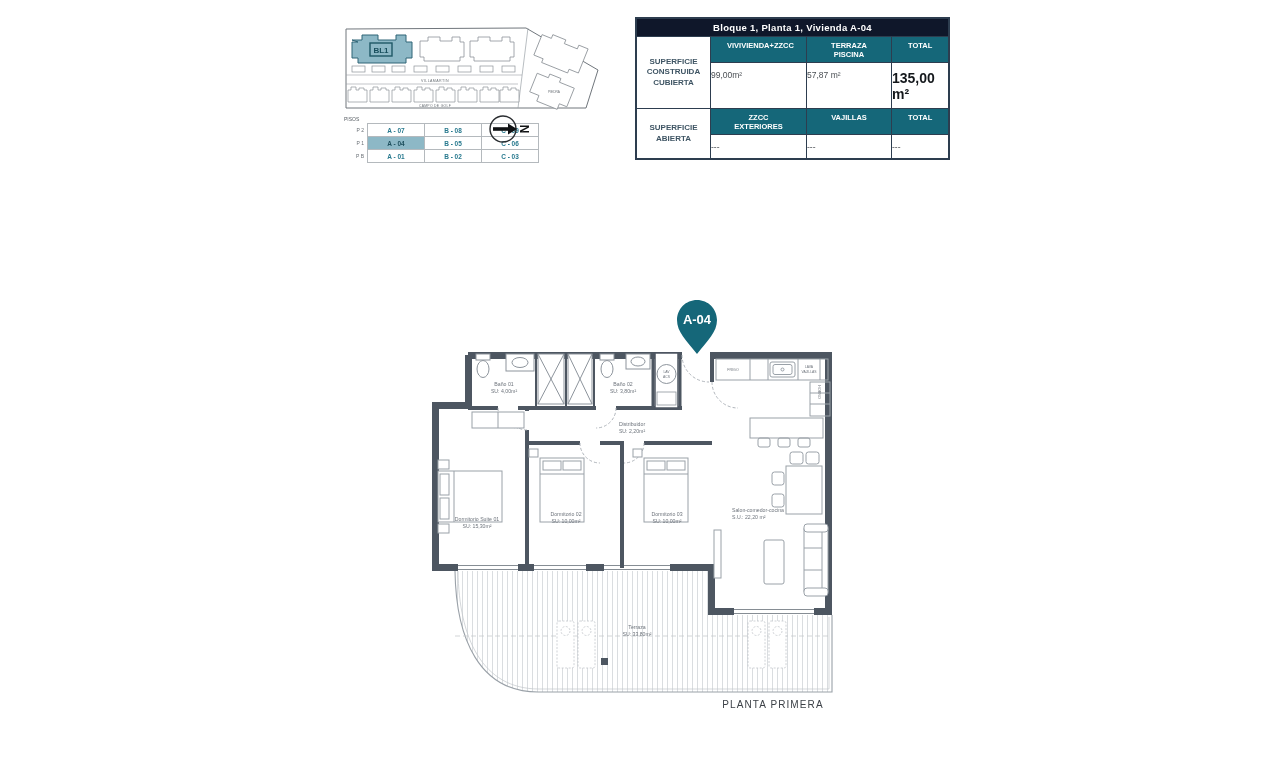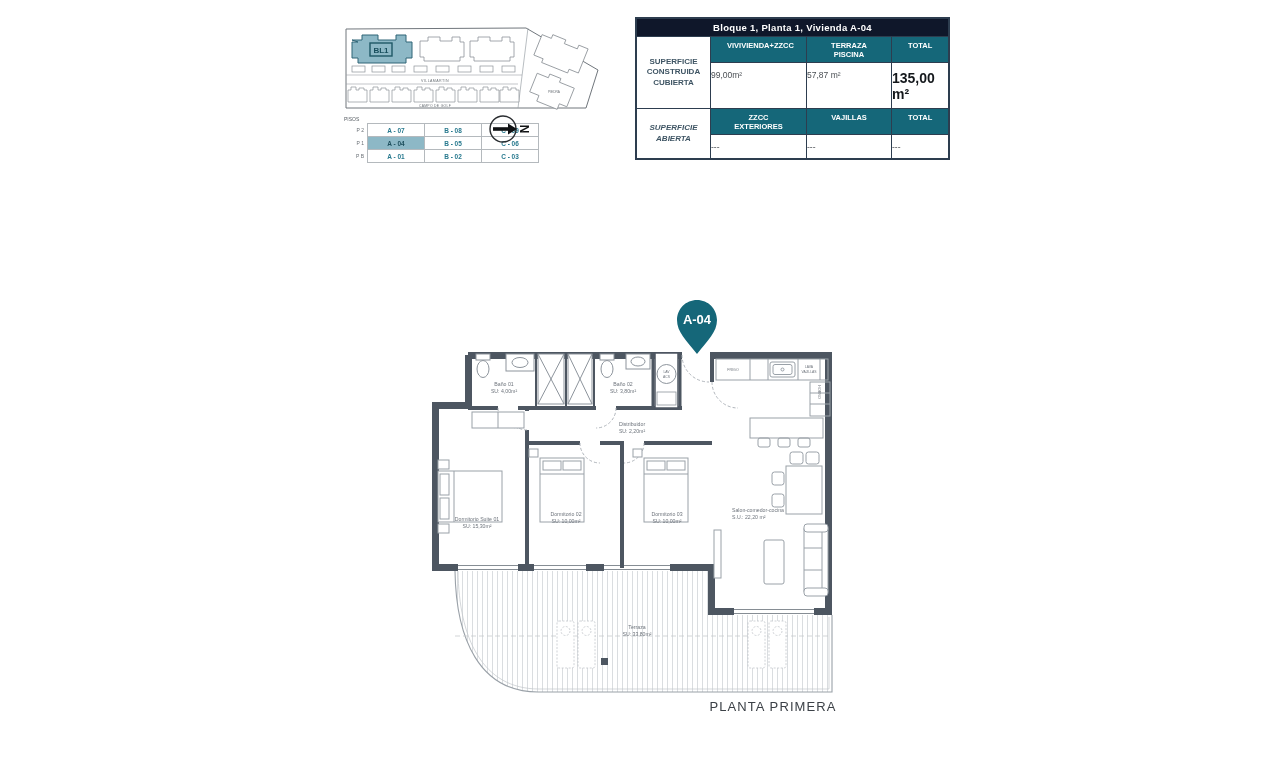--- a/index.html
+++ b/index.html
@@ -11,35 +11,35 @@
 
   
   .sum{position:absolute;left:635px;top:17px;width:311px;border:2px solid #2d3d4f;background:#fff;box-sizing:content-box;}
   .sum-title{height:17px;line-height:17px;background:#0f172a;color:#fff;font-weight:bold;font-size:9.5px;text-align:center;letter-spacing:.3px;border-bottom:1px solid #2d3d4f;}
   .sum-grid{display:grid;grid-template-columns:73px 96px 85px 1fr;}
   .sum-grid>div{border-left:1px solid #2d3d4f;border-top:1px solid #2d3d4f;box-sizing:border-box;}
   .sum-grid>div.c1{border-left:none;}
   .sum-grid>div.r1{border-top:none;}
   .slabel{display:flex;align-items:center;justify-content:center;text-align:center;font-size:8px;font-weight:bold;color:#3f5564;line-height:1.3;padding:2px;}
   .slab1{grid-row:1/3;grid-column:1;}
-  .slab2{grid-row:3/5;grid-column:1;font-style:italic;}
+  .slab2{grid-row:3/5;grid-column:1;}
   .sh{background:#156779;color:#fff;font-weight:bold;font-size:7.5px;text-align:center;padding:4px 16px 3px;}
   .sv{font-size:8.5px;text-align:left;padding:7px 0 6px;color:#4a4f54;}
   .sv.bold{font-weight:bold;color:#14181c;font-size:14px;}
 
   
   .floors{position:absolute;left:344px;top:116px;}
   .floors-title{font-size:5px;color:#5a6066;margin:0 0 1px 0;}
   .floors table{border-collapse:collapse;}
   .floors td{border:1px solid #b4b9bd;width:56px;height:12px;text-align:center;font-size:6.5px;font-weight:bold;color:#27798e;padding:0;}
   .floors td.flr{border:none;width:20px;font-size:5px;font-weight:normal;color:#6a7076;text-align:right;padding-right:3px;}
   .floors td.hl{background:#8db8c6;color:#1d4e5c;}
 
   
-  .caption{position:absolute;left:703px;top:699px;width:140px;text-align:center;font-size:13px;letter-spacing:1.1px;color:#3c4147;}
+  .caption{position:absolute;left:703px;top:699px;width:140px;text-align:center;font-size:10px;letter-spacing:1.1px;color:#3c4147;}
 
   svg text{font-family:"Liberation Sans", sans-serif;}
 </style>
 </head>
 <body>
 
 <svg class="abs" style="left:340px;top:14px" width="290" height="150" viewBox="0 0 290 150">
   <defs>
     <g id="hse">
       <path d="M0,16 V4 h3 v-3 h5 v3 h3 v-2 h5 v2 h3 v12 Z" fill="#fff" stroke="#8d9399" stroke-width="0.7"></path>

